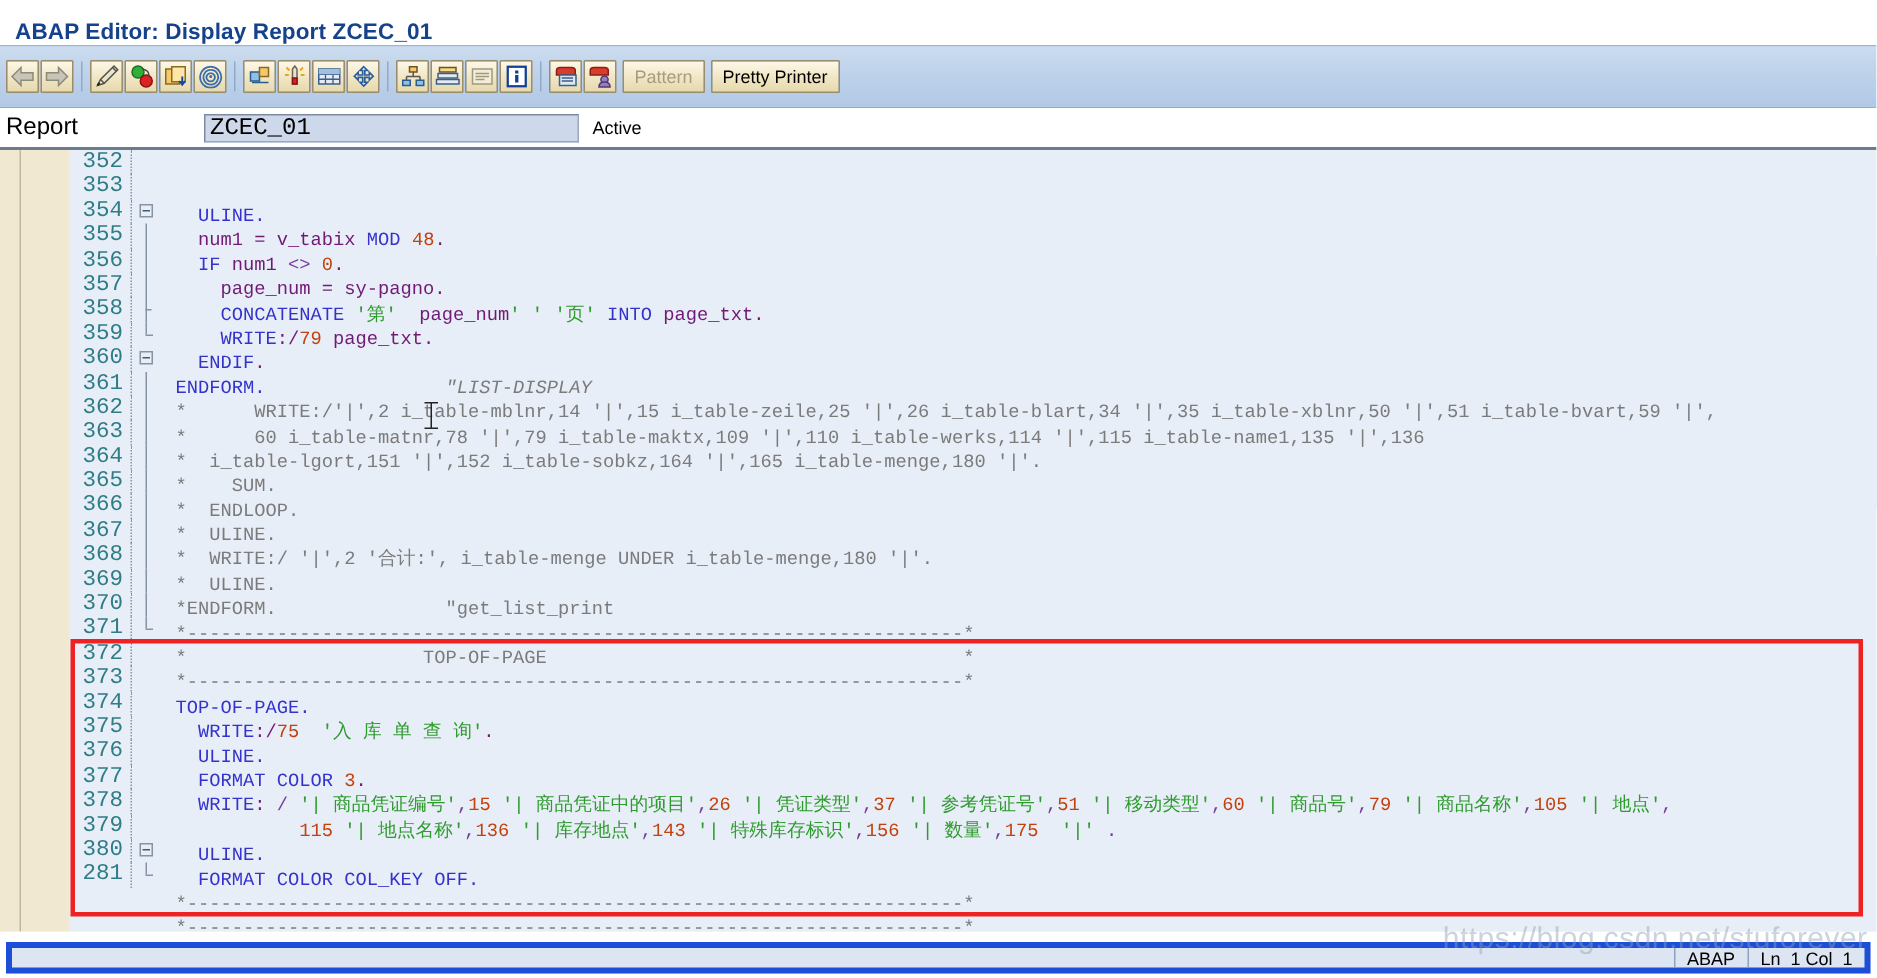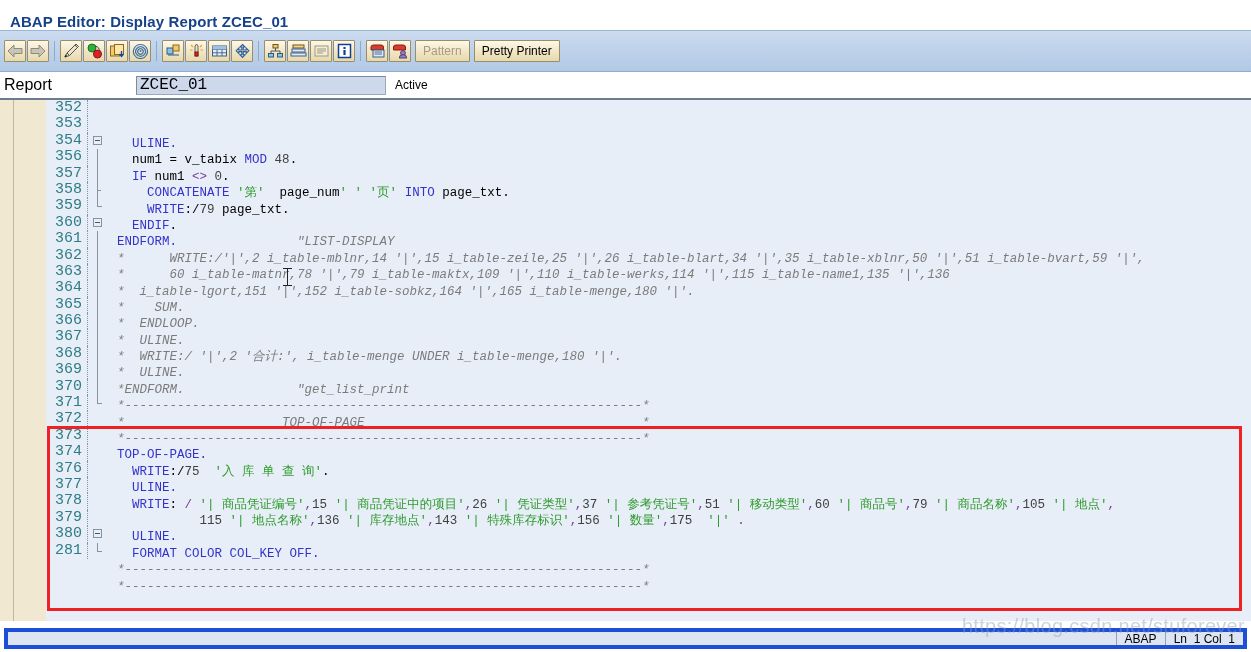--- a/index.html
+++ b/index.html
@@ -218,25 +218,25 @@
     background: #8593a5;
   }
   .txt {
     flex: 1 1 auto;
     padding-left: 5px;
     margin-top: 36px;
   }
 
   
   .kw   { color: #3333cc; }
-  .num  { color: #404040; }
+  .num  { color: #c2410c; }
   .str  { color: #2e9b2e; }
-  .cmt  { color: #7b7b7b; font-style: italic; }
+  .cmt  { color: #7b7b7b; }
   .op   { color: #7a3b9e; }
-  .plain{ color: #000000; }
+  .plain{ color: #701a75; }
   .dq   { color: #7b7b7b; font-style: italic; }
 
   
   .redbox {
     position: absolute;
     border: 3px solid #ee2222;
     box-sizing: border-box;
     pointer-events: none;
     z-index: 40;
   }
@@ -446,39 +446,41 @@
 </div>
 
 <div class="editor-wrap">
   <div class="editor">
     <div class="bookmark-col"></div>
     <div class="pad-col"></div>
     <div class="code-area" id="code-area">
         <div class="line"><div class="lnum">352</div><div class="fold"></div><div class="txt"><span class="plain">  </span><span class="kw">ULINE</span><span class="kw">.</span></div></div>
         <div class="line"><div class="lnum">353</div><div class="fold"></div><div class="txt"><span class="plain">  </span><span class="plain">num1</span><span class="plain"> </span><span class="plain">=</span><span class="plain"> v_tabix </span><span class="kw">MOD</span><span class="plain"> </span><span class="num">48</span><span class="plain">.</span></div></div>
         <div class="line"><div class="lnum">354</div><div class="fold"><span class="box"></span></div><div class="txt"><span class="plain">  </span><span class="kw">IF</span><span class="plain"> num1 </span><span class="op">&lt;&gt;</span><span class="plain"> </span><span class="num">0</span><span class="plain">.</span></div></div>
+        <div class="line"><div class="lnum">355</div><div class="fold"><span class="vline"></span></div><div class="txt"><span class="plain">    page_num = sy-pagno.</span></div></div>
         <div class="line"><div class="lnum">356</div><div class="fold"><span class="vline"></span></div><div class="txt"><span class="plain">    </span><span class="kw">CONCATENATE</span><span class="plain"> </span><span class="str">'第'</span><span class="plain">  page_num</span><span class="str">' '</span><span class="plain"> </span><span class="str">'页'</span><span class="plain"> </span><span class="kw">INTO</span><span class="plain"> page_txt.</span></div></div>
         <div class="line"><div class="lnum">357</div><div class="fold"><span class="vline"></span></div><div class="txt"><span class="plain">    </span><span class="kw">WRITE</span><span class="plain">:/</span><span class="num">79</span><span class="plain"> page_txt.</span></div></div>
         <div class="line"><div class="lnum">358</div><div class="fold"><span class="vline"></span><span class="midtick"></span></div><div class="txt"><span class="plain">  </span><span class="kw">ENDIF</span><span class="plain">.</span></div></div>
         <div class="line"><div class="lnum">359</div><div class="fold"><span class="endtop"></span><span class="endbar"></span></div><div class="txt"><span class="plain"></span><span class="kw">ENDFORM</span><span class="kw">.</span><span class="dq">                "LIST-DISPLAY</span></div></div>
         <div class="line"><div class="lnum">360</div><div class="fold"><span class="box"></span></div><div class="txt"><span class="cmt">*      WRITE:/'|',2 i_table-mblnr,14 '|',15 i_table-zeile,25 '|',26 i_table-blart,34 '|',35 i_table-xblnr,50 '|',51 i_table-bvart,59 '|',</span></div></div>
         <div class="line"><div class="lnum">361</div><div class="fold"><span class="vline"></span></div><div class="txt"><span class="cmt">*      60 i_table-matnr,78 '|',79 i_table-maktx,109 '|',110 i_table-werks,114 '|',115 i_table-name1,135 '|',136</span></div></div>
         <div class="line"><div class="lnum">362</div><div class="fold"><span class="vline"></span></div><div class="txt"><span class="cmt">*  i_table-lgort,151 '|',152 i_table-sobkz,164 '|',165 i_table-menge,180 '|'.</span></div></div>
         <div class="line"><div class="lnum">363</div><div class="fold"><span class="vline"></span></div><div class="txt"><span class="cmt">*    SUM.</span></div></div>
         <div class="line"><div class="lnum">364</div><div class="fold"><span class="vline"></span></div><div class="txt"><span class="cmt">*  ENDLOOP.</span></div></div>
         <div class="line"><div class="lnum">365</div><div class="fold"><span class="vline"></span></div><div class="txt"><span class="cmt">*  ULINE.</span></div></div>
         <div class="line"><div class="lnum">366</div><div class="fold"><span class="vline"></span></div><div class="txt"><span class="cmt">*  WRITE:/ '|',2 '合计:', i_table-menge UNDER i_table-menge,180 '|'.</span></div></div>
         <div class="line"><div class="lnum">367</div><div class="fold"><span class="vline"></span></div><div class="txt"><span class="cmt">*  ULINE.</span></div></div>
         <div class="line"><div class="lnum">368</div><div class="fold"><span class="vline"></span></div><div class="txt"><span class="cmt">*ENDFORM.               "get_list_print</span></div></div>
         <div class="line"><div class="lnum">369</div><div class="fold"><span class="vline"></span></div><div class="txt"><span class="cmt">*---------------------------------------------------------------------*</span></div></div>
         <div class="line"><div class="lnum">370</div><div class="fold"><span class="vline"></span></div><div class="txt"><span class="cmt">*                     TOP-OF-PAGE                                     *</span></div></div>
         <div class="line"><div class="lnum">371</div><div class="fold"><span class="endtop"></span><span class="endbar"></span></div><div class="txt"><span class="cmt">*---------------------------------------------------------------------*</span></div></div>
         <div class="line"><div class="lnum">372</div><div class="fold"></div><div class="txt"><span class="plain"></span><span class="kw">TOP-OF-PAGE</span><span class="kw">.</span></div></div>
         <div class="line"><div class="lnum">373</div><div class="fold"></div><div class="txt"><span class="plain">  </span><span class="kw">WRITE</span><span class="plain">:/</span><span class="num">75</span><span class="plain">  </span><span class="str">'入 库 单 查 询'</span><span class="plain">.</span></div></div>
         <div class="line"><div class="lnum">374</div><div class="fold"></div><div class="txt"><span class="plain">  </span><span class="kw">ULINE</span><span class="kw">.</span></div></div>
+        <div class="line"><div class="lnum">375</div><div class="fold"></div><div class="txt"><span class="plain">  </span><span class="kw">FORMAT COLOR</span><span class="plain"> </span><span class="num">3</span><span class="plain">.</span></div></div>
         <div class="line"><div class="lnum">376</div><div class="fold"></div><div class="txt"><span class="plain">  </span><span class="kw">WRITE</span><span class="plain">: </span><span class="op">/</span><span class="plain"> </span><span class="str">'| 商品凭证编号'</span><span class="op">,</span><span class="num">15</span><span class="plain"> </span><span class="str">'| 商品凭证中的项目'</span><span class="op">,</span><span class="num">26</span><span class="plain"> </span><span class="str">'| 凭证类型'</span><span class="op">,</span><span class="num">37</span><span class="plain"> </span><span class="str">'| 参考凭证号'</span><span class="op">,</span><span class="num">51</span><span class="plain"> </span><span class="str">'| 移动类型'</span><span class="op">,</span><span class="num">60</span><span class="plain"> </span><span class="str">'| 商品号'</span><span class="op">,</span><span class="num">79</span><span class="plain"> </span><span class="str">'| 商品名称'</span><span class="op">,</span><span class="num">105</span><span class="plain"> </span><span class="str">'| 地点'</span><span class="op">,</span></div></div>
         <div class="line"><div class="lnum">377</div><div class="fold"></div><div class="txt"><span class="plain">           </span><span class="num">115</span><span class="plain"> </span><span class="str">'| 地点名称'</span><span class="op">,</span><span class="num">136</span><span class="plain"> </span><span class="str">'| 库存地点'</span><span class="op">,</span><span class="num">143</span><span class="plain"> </span><span class="str">'| 特殊库存标识'</span><span class="op">,</span><span class="num">156</span><span class="plain"> </span><span class="str">'| 数量'</span><span class="op">,</span><span class="num">175</span><span class="plain">  </span><span class="str">'|'</span><span class="plain"> </span><span class="op">.</span></div></div>
         <div class="line"><div class="lnum">378</div><div class="fold"></div><div class="txt"><span class="plain">  </span><span class="kw">ULINE</span><span class="kw">.</span></div></div>
         <div class="line"><div class="lnum">379</div><div class="fold"></div><div class="txt"><span class="plain">  </span><span class="kw">FORMAT COLOR COL_KEY OFF</span><span class="kw">.</span></div></div>
         <div class="line"><div class="lnum">380</div><div class="fold"><span class="box"></span></div><div class="txt"><span class="cmt">*---------------------------------------------------------------------*</span></div></div>
         <div class="line"><div class="lnum">281</div><div class="fold"><span class="endtop"></span><span class="endbar"></span></div><div class="txt"><span class="cmt">*---------------------------------------------------------------------*</span></div></div>
       </div>
   </div>
 
   <div class="redbox" style="left: 47px; top: 326px; width: 1195px; height: 185px;" id="redbox"></div>

